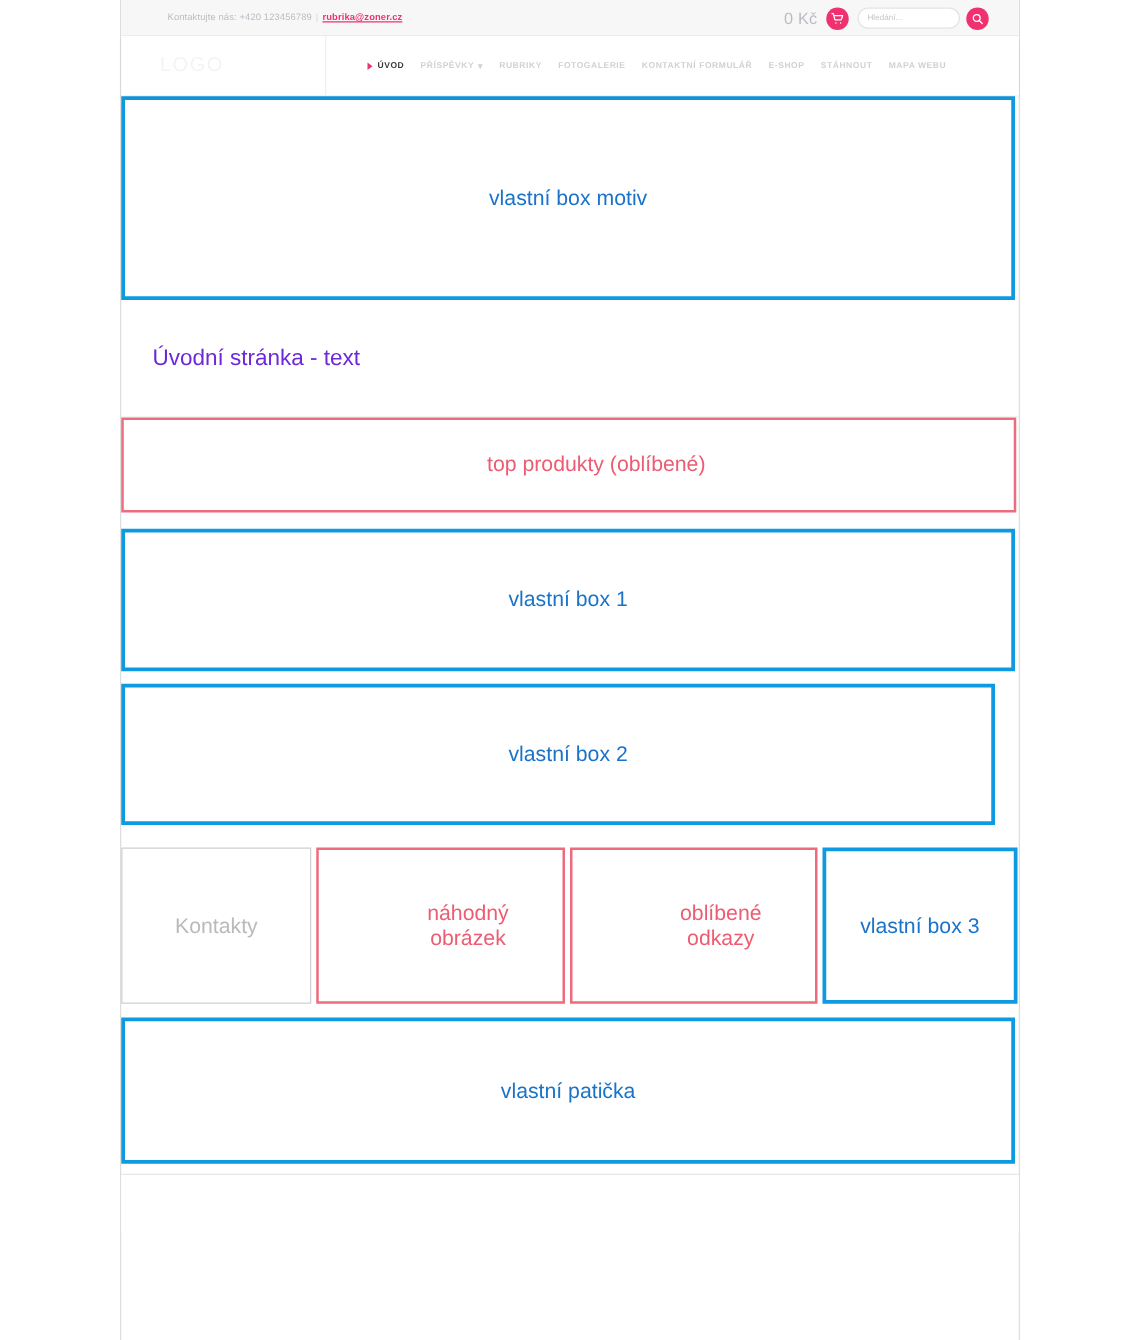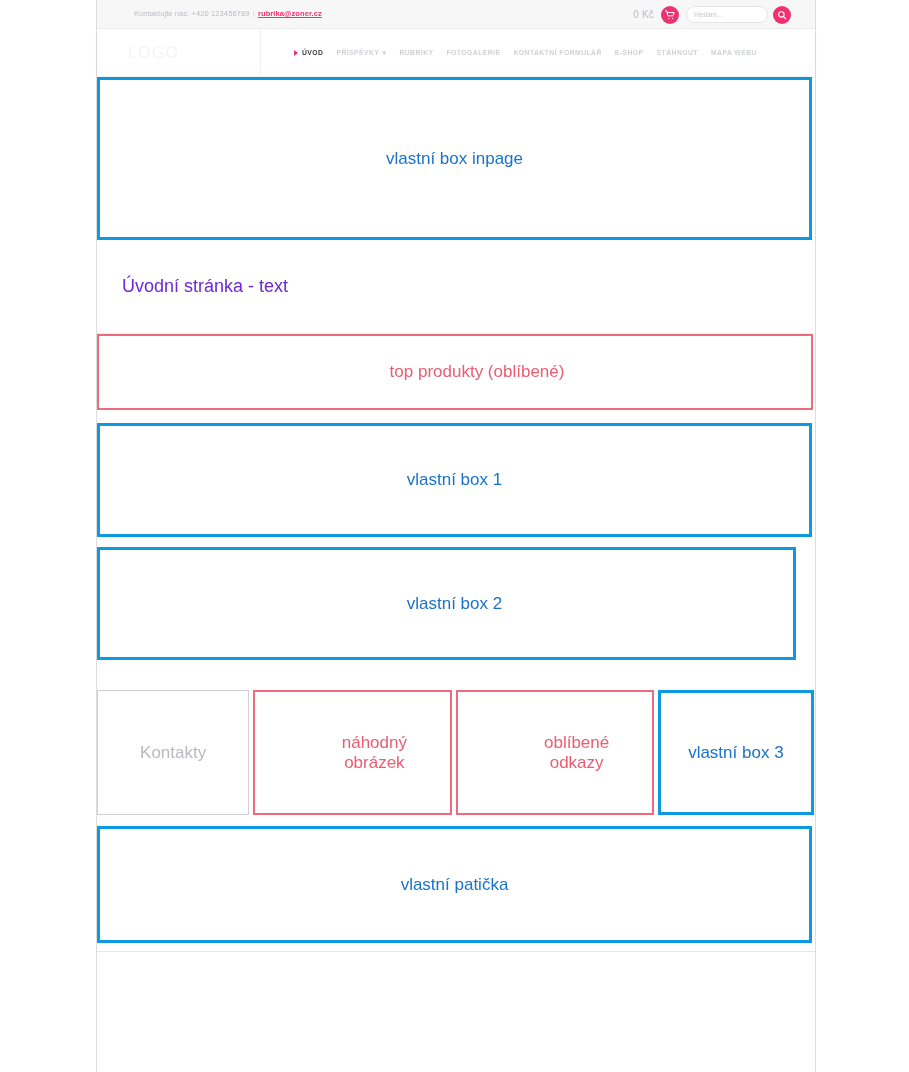--- a/index.html
+++ b/index.html
@@ -52,21 +52,21 @@
   .topbar-right {
     position: absolute;
     right: 24px;
     top: 0;
     height: 29px;
     display: flex;
     align-items: center;
     gap: 7px;
   }
   .cart-price {
-    font-size: 10px;
+    font-size: 13px;
     color: #b9bcc2;
     letter-spacing: .2px;
   }
   .circle-btn {
     width: 18px; height: 18px;
     border-radius: 50%;
     background: #f0316f;
     display: flex;
     align-items: center;
     justify-content: center;
@@ -207,21 +207,20 @@
 
   .box1 { margin: 0 3px 0 0; height: 114px; }
   .box2 { margin: 0 19px 0 0; height: 113px; padding-left: 16px; }
   .aktivni { margin: 0 2px 0 0; height: 75px; }
 
   .quad {
     display: flex;
     gap: 4px;
     height: 125px;
     padding-right: 1px;
-    margin-top: 12px;
   }
   .quad > div {
     flex: 1 1 0;
     display: flex;
     align-items: center;
     justify-content: center;
   }
   .quad .box-label { font-size: 17px; }
   .quad-kontakty { }
   .quad-vlastni3 { }
@@ -311,21 +310,21 @@
         <div class="nav-item">
           <span>MAPA WEBU</span>
         </div>
 
       </div>
     </div>
 
     <div class="content">
 
       <div class="box blue-box motiv">
-        <span class="box-label">vlastní box inpage</span>
+        <span class="box-label">vlastní box motiv</span>
       </div>
 
       <div class="intro-strip">
         <span class="txt">Úvodní stránka - text</span>
       </div>
 
       <div class="box pink-box top-produkty">
         <span class="box-label">top produkty (oblíbené)</span>
       </div>
 

